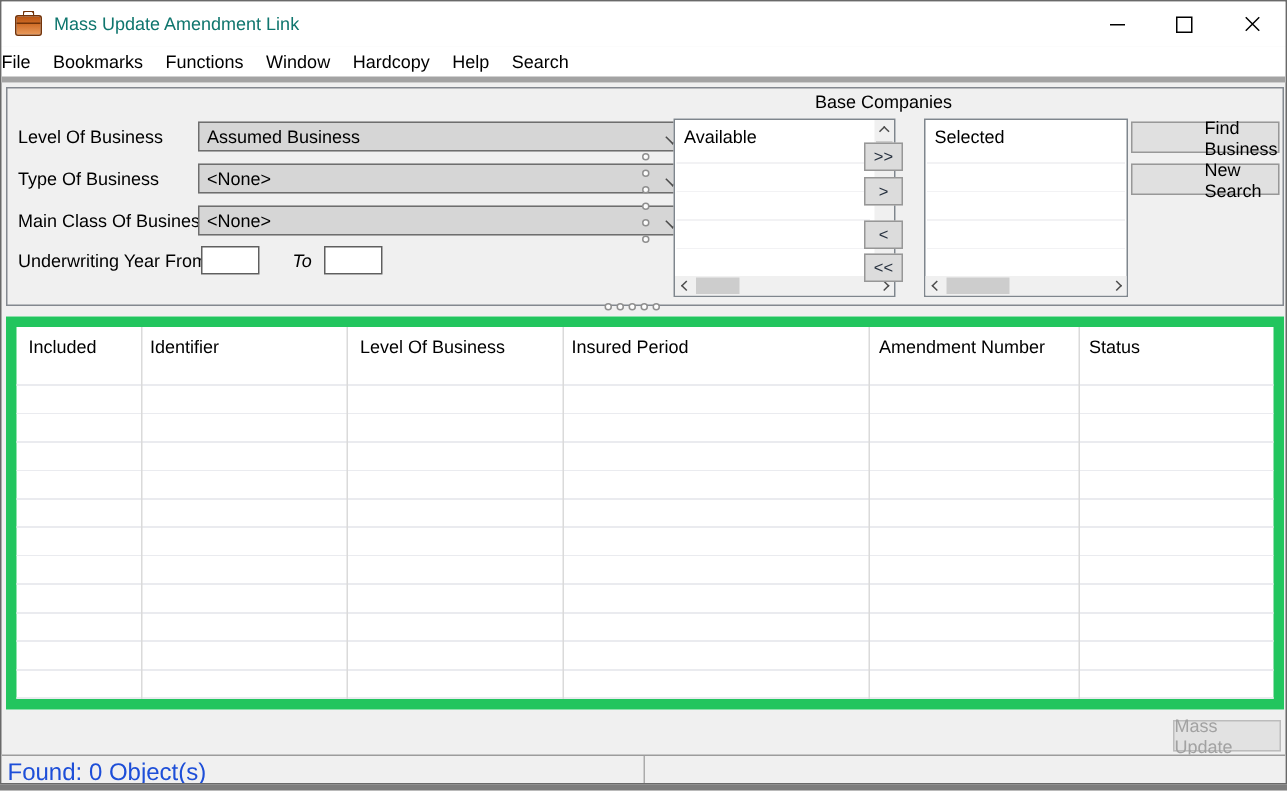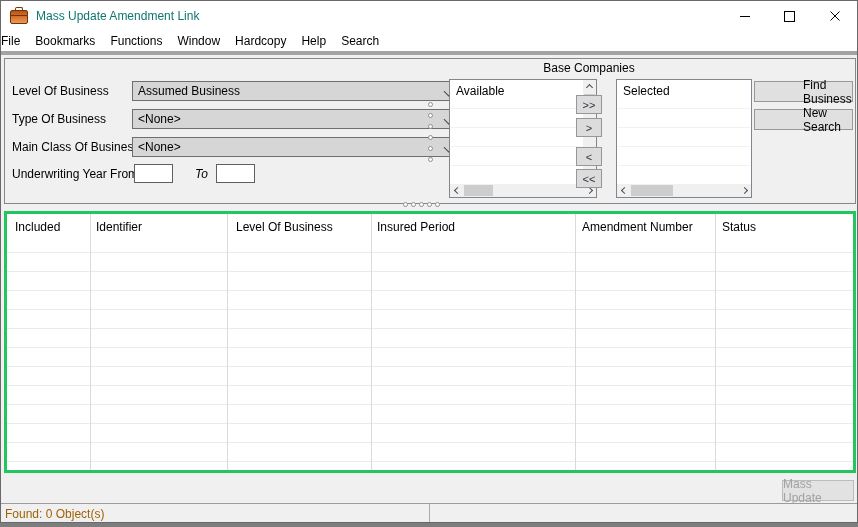--- a/index.html
+++ b/index.html
@@ -70,32 +70,32 @@
        display:flex;align-items:center;justify-content:center;padding-left:48px;}
 
   
   .vgrip{position:absolute;left:427px;top:101px;display:flex;flex-direction:column;gap:6px;}
   .hgrip{position:absolute;left:402px;top:201px;display:flex;gap:3px;}
   .grip-dot{width:5px;height:5px;border:1px solid #8f8f8f;border-radius:50%;
             background:#fdfdfd;box-sizing:border-box;}
 
   
   .grid{position:absolute;left:3px;top:210px;width:852px;height:262px;background:#fff;
-        border:3px solid #22c55e;box-sizing:border-box;}
+        border:7px solid #22c55e;box-sizing:border-box;}
   .col-line{position:absolute;top:0;bottom:0;width:1px;background:#dadada;}
   .hdr{position:absolute;top:6px;font-size:12px;color:#000;white-space:nowrap;}
   .grid-rows{position:absolute;left:0;right:0;top:38px;bottom:0;
              background:repeating-linear-gradient(to bottom,#eaebef 0 1px,transparent 1px 19px);}
 
   
   .mass-update{position:absolute;left:781px;top:479px;width:72px;height:21px;background:#e2e2e2;
                border:1px solid #bcbcbc;color:#a2a2a2;font-size:12px;box-sizing:border-box;
                display:flex;align-items:center;justify-content:center;}
   .statusbar{position:absolute;left:0;right:0;top:502px;height:21px;background:#f0f0f0;
-             border-top:1px solid #9c9c9c;box-sizing:border-box;font-size:12px;color:#a16207;}
+             border-top:1px solid #9c9c9c;box-sizing:border-box;font-size:16px;color:#1d4ed8;}
   .status-left{position:absolute;left:4px;top:3px;white-space:nowrap;}
   .status-div{position:absolute;left:428px;top:0;bottom:0;width:1px;background:#ababab;}
   .status-right{position:absolute;left:433px;top:3px;white-space:nowrap;}
 </style>
 </head>
 <body>
 
 <div id="screen">
   <div id="win">
 

